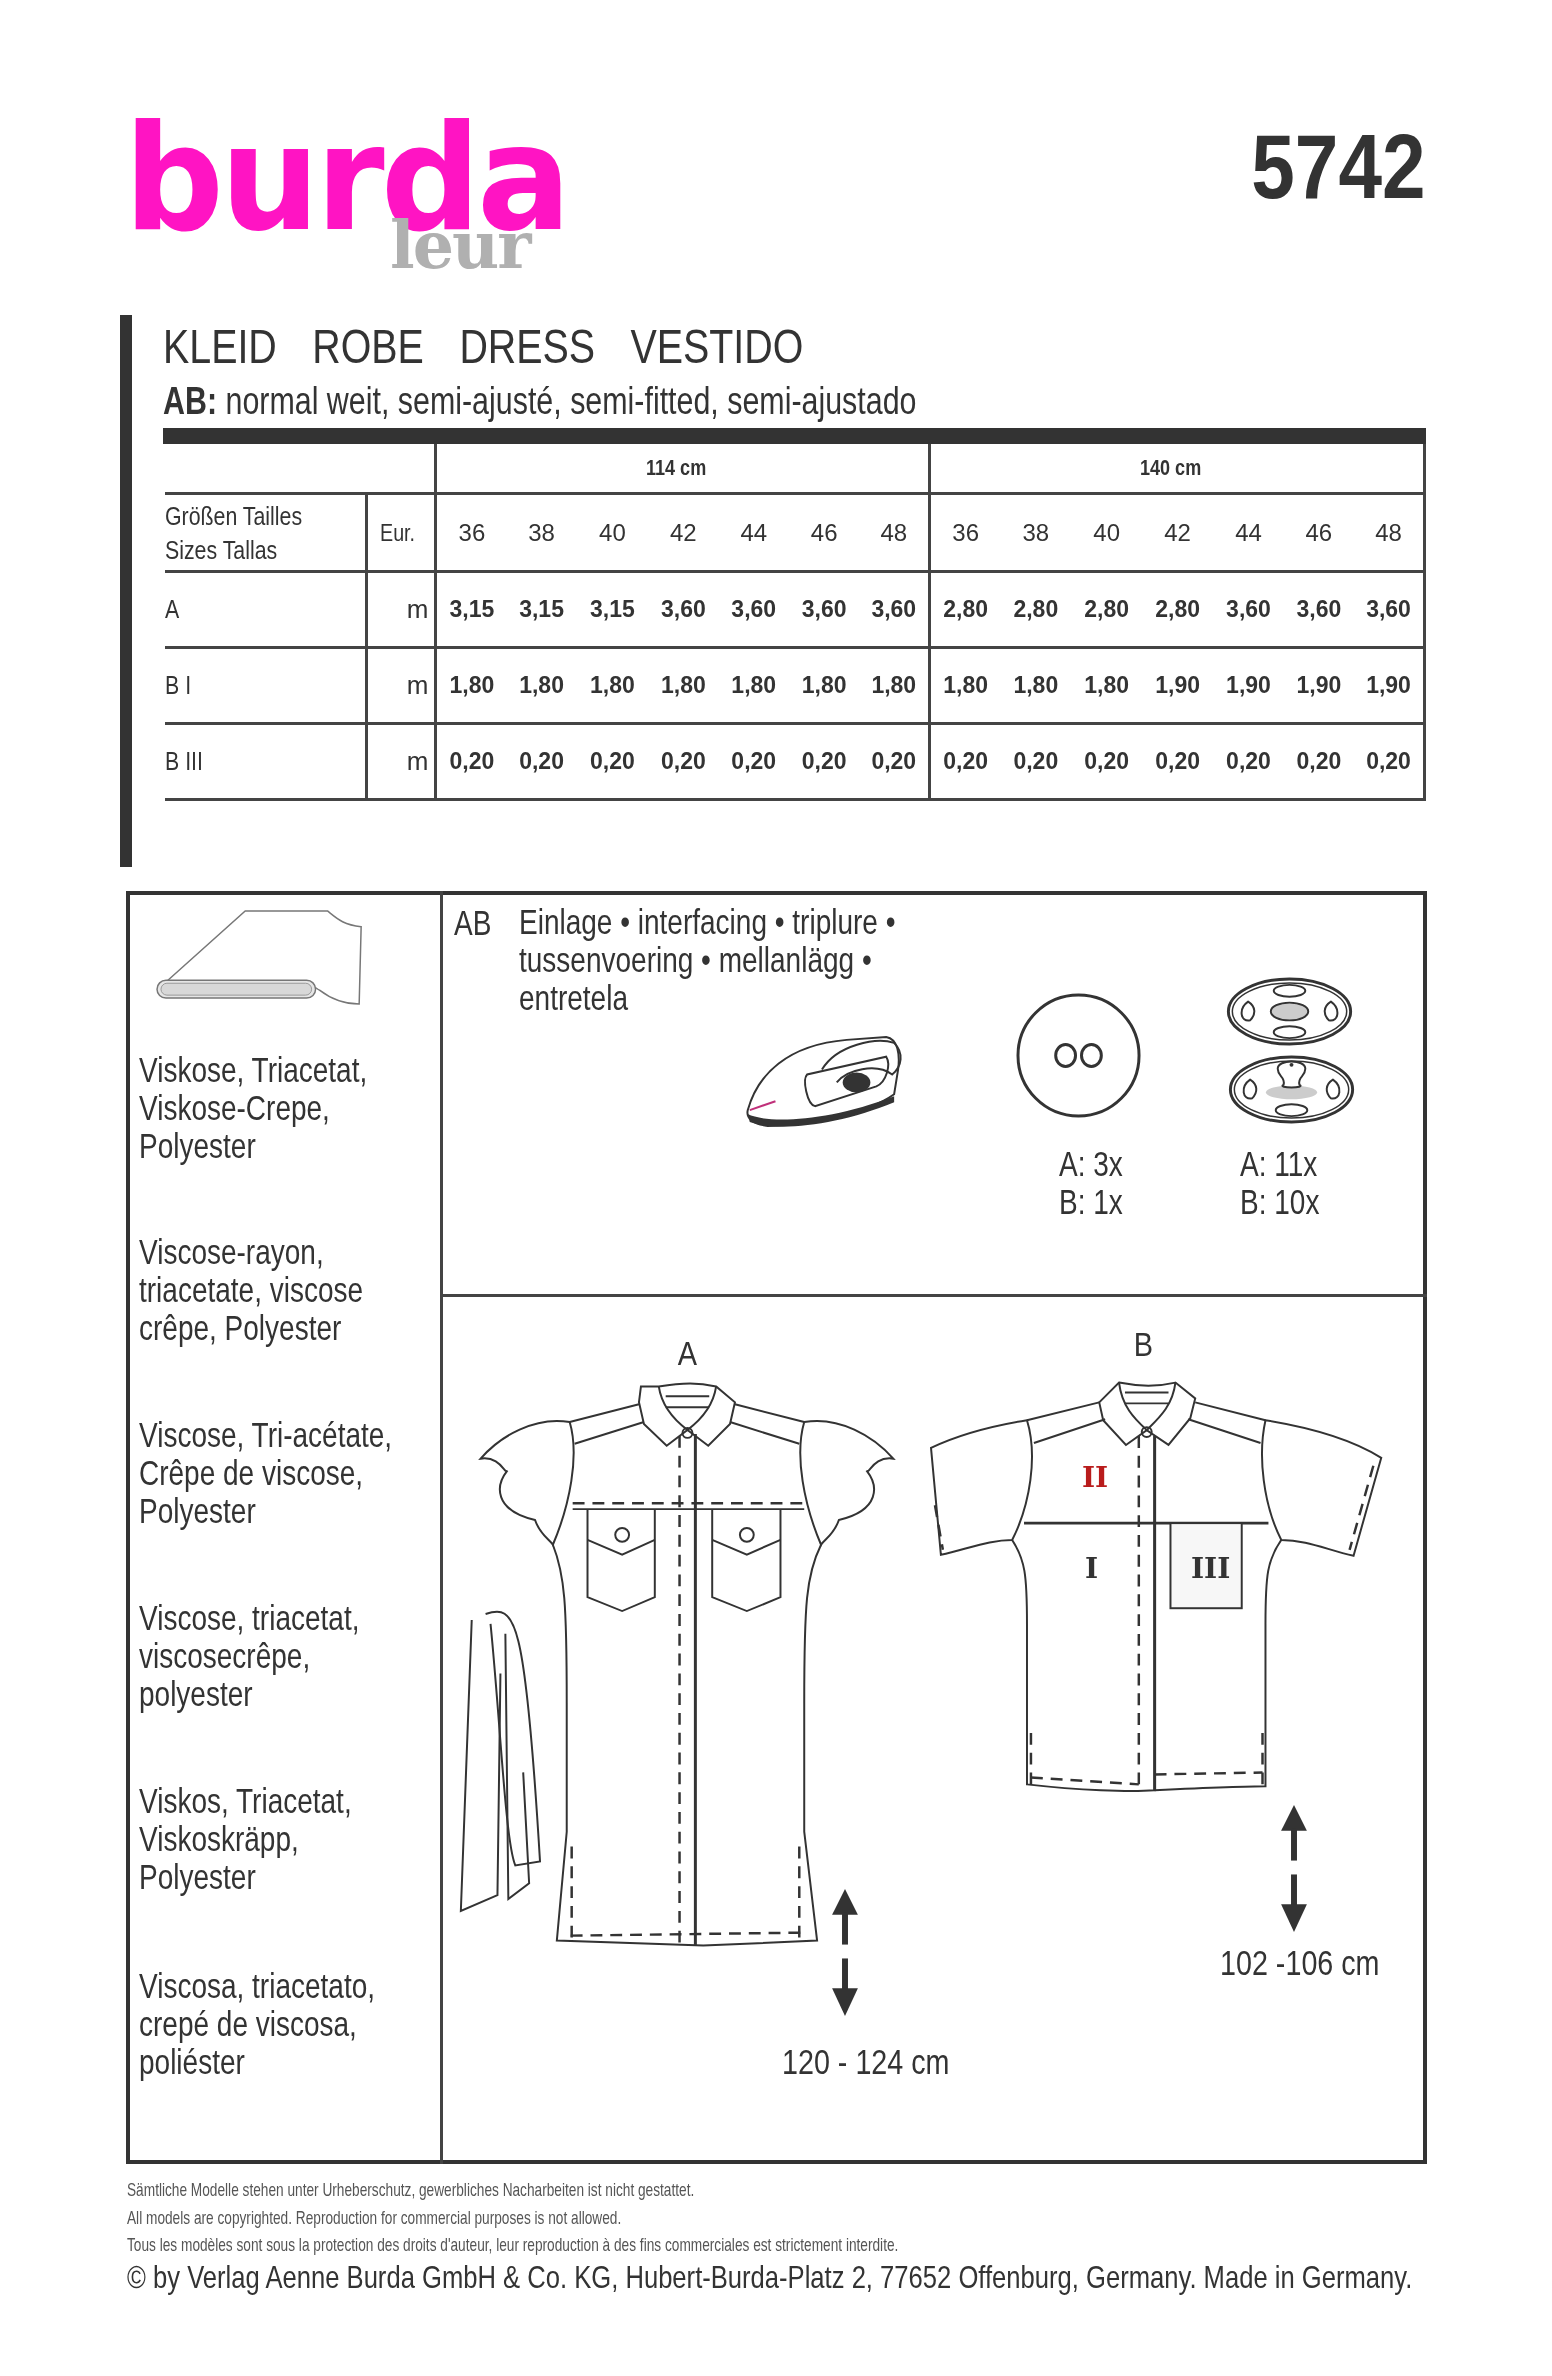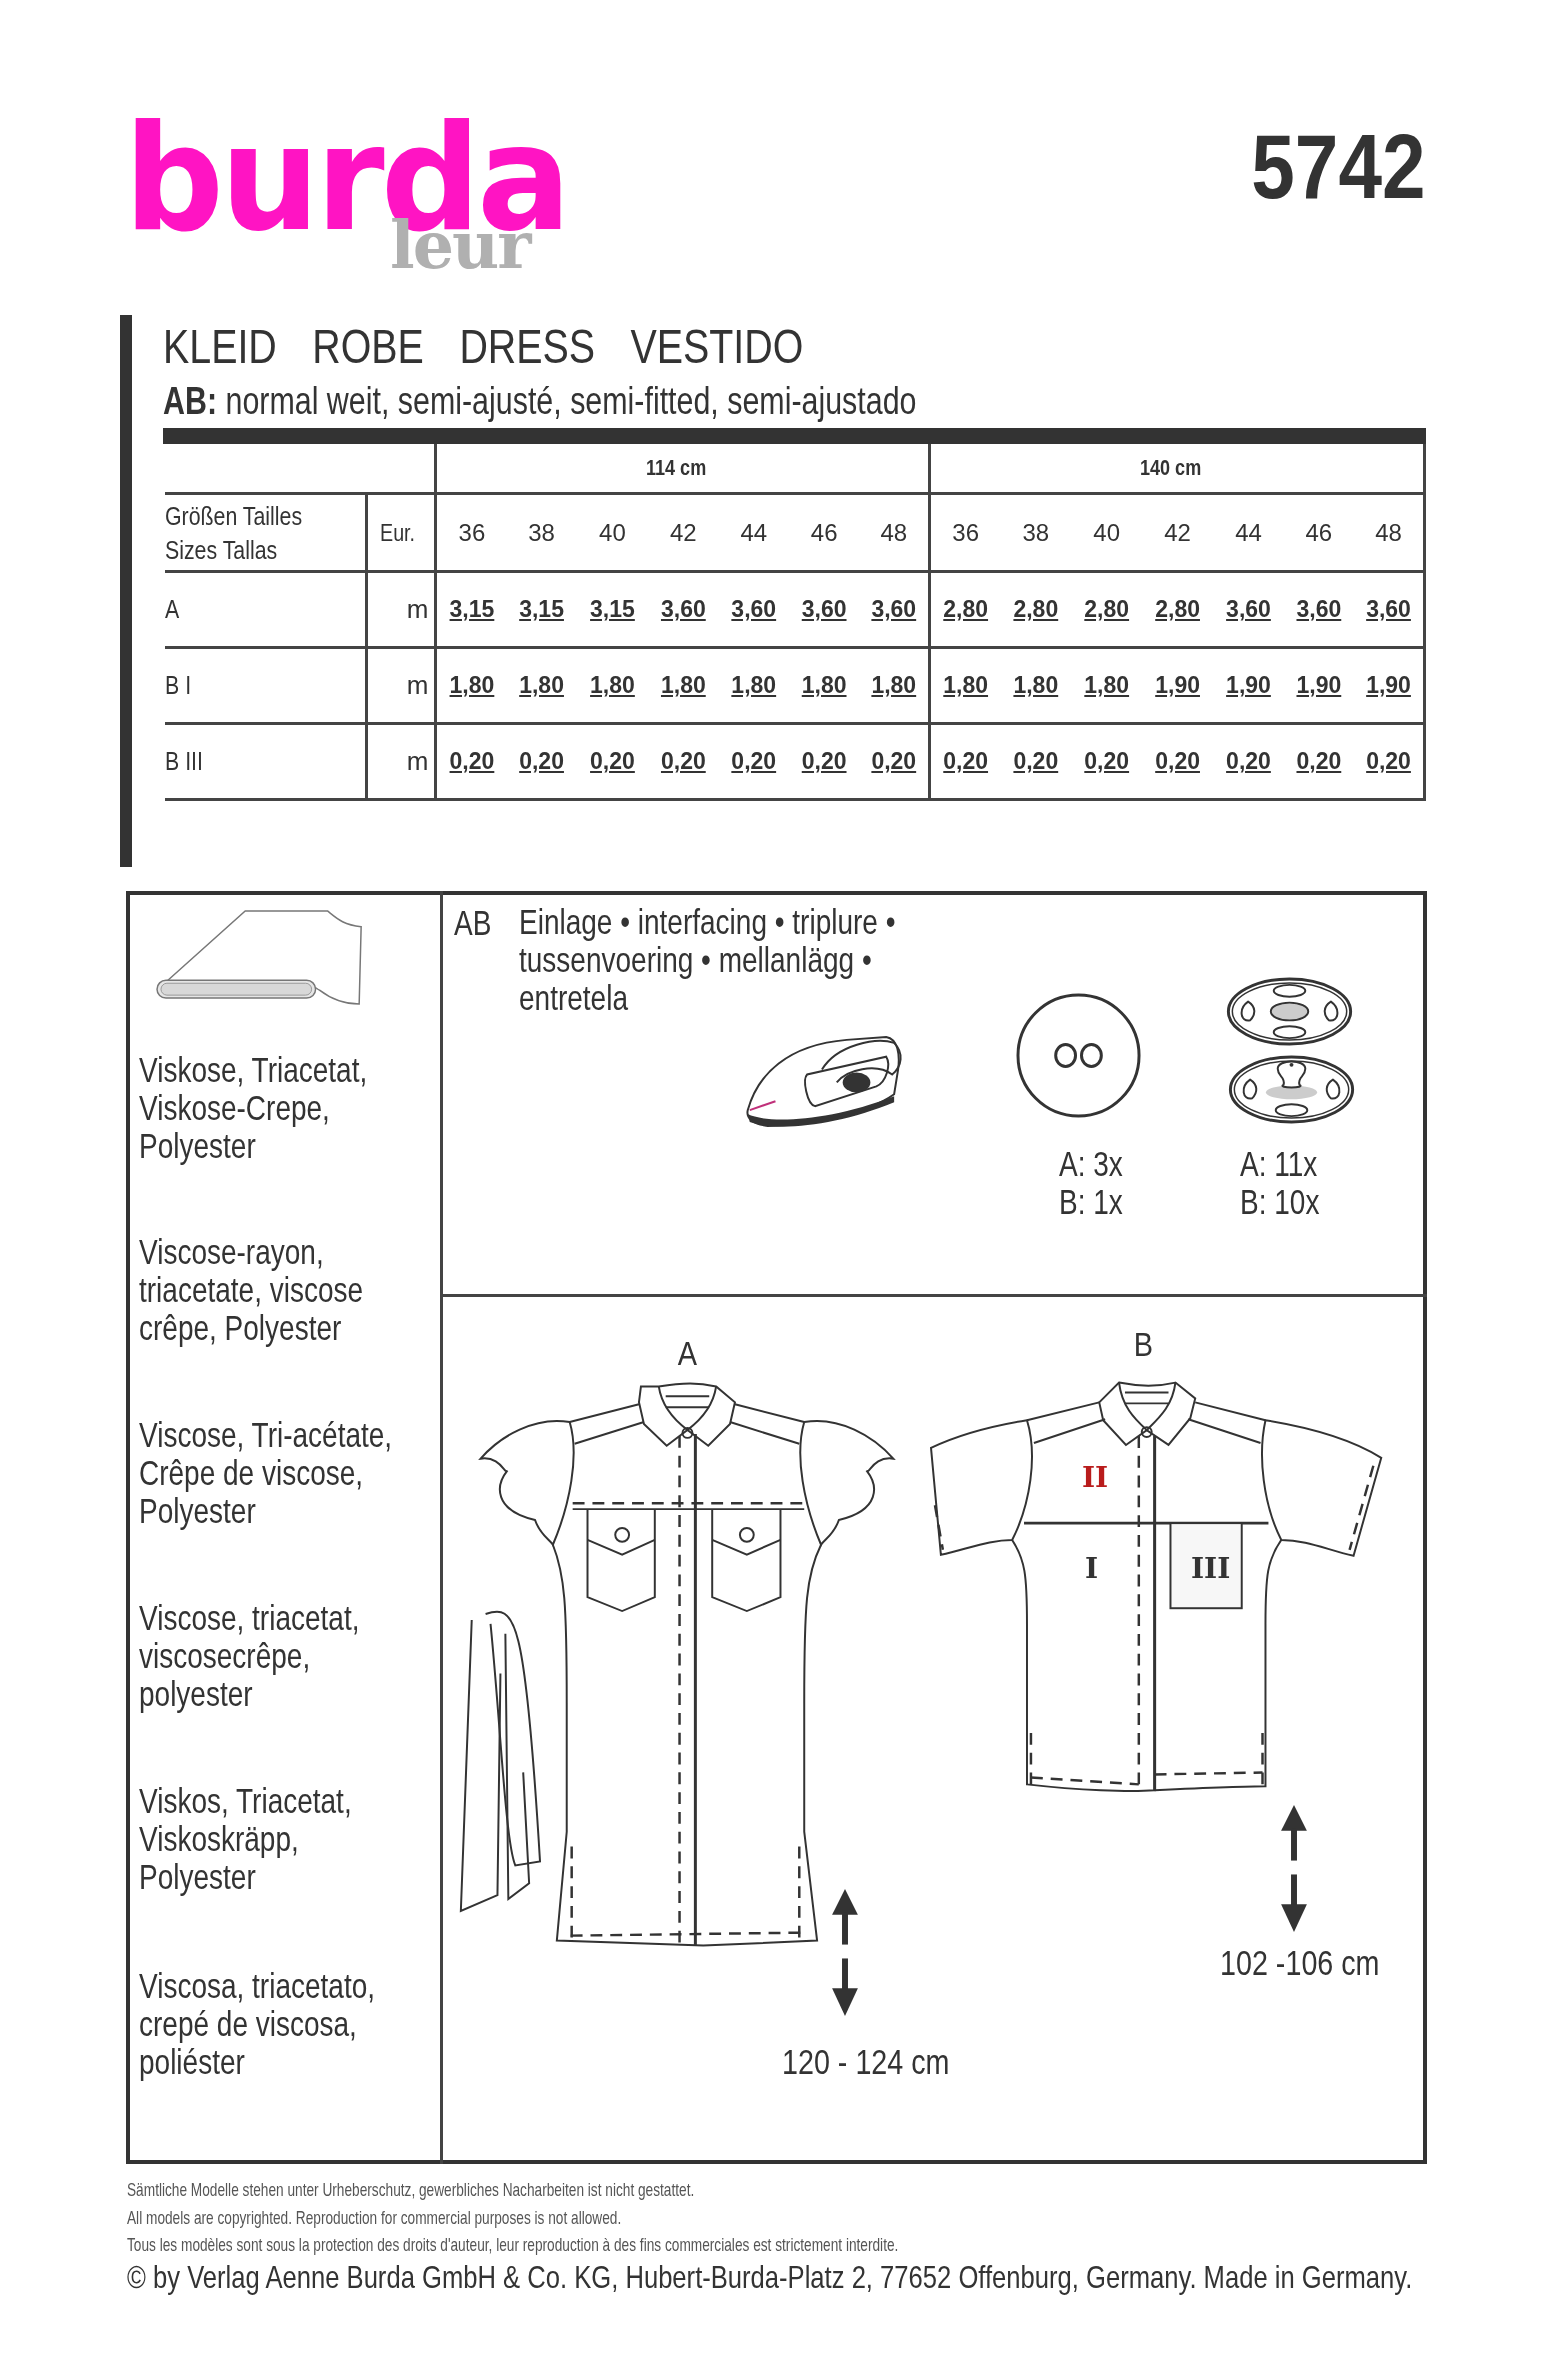--- a/index.html
+++ b/index.html
@@ -28,21 +28,21 @@
 
   
   #yardage-table { left:163px; top:428px; width:1263px; border-collapse:collapse; table-layout:fixed; }
   #yardage-table td { border:3px solid #444; padding:0; text-align:center; font-size:24px; color:#333; height:73px; }
   #yardage-table tr.top-bar td { height:10px; background:#333; border-color:#333; }
   #yardage-table tr.width-row td { height:48px; font-weight:bold; font-size:22px; }
   #yardage-table tr.size-row td { height:75px; }
   #yardage-table td.blank { border-left:none; border-top:none; }
   #yardage-table td.label { text-align:left; border-left:none; font-size:26px; }
   #yardage-table td.unit { text-align:right; padding-right:6px; font-size:26px; }
-  #yardage-table td.val { font-weight:bold;text-decoration:underline; }
+  #yardage-table td.val { font-weight:bold; }
   #yardage-table td.nb { border-left:none; border-right:none; }
   #yardage-table td.last { border-right:3px solid #444; }
   .nar { display:inline-block; transform:scaleX(0.82); transform-origin:left center; white-space:nowrap; }
 
   
   #lower-box { left:126px; top:891px; width:1301px; height:1273px; border:4px solid #333; box-sizing:border-box; }
   #fabric-col { left:126px; top:891px; width:317px; height:1273px; border-right:3px solid #444; box-sizing:border-box; }
   #notions-box { left:443px; top:891px; width:984px; height:406px; border-bottom:3px solid #444; box-sizing:border-box; }
 
   .fabric-text { left:139px; font-size:35px; line-height:38px; color:#333; white-space:nowrap;

